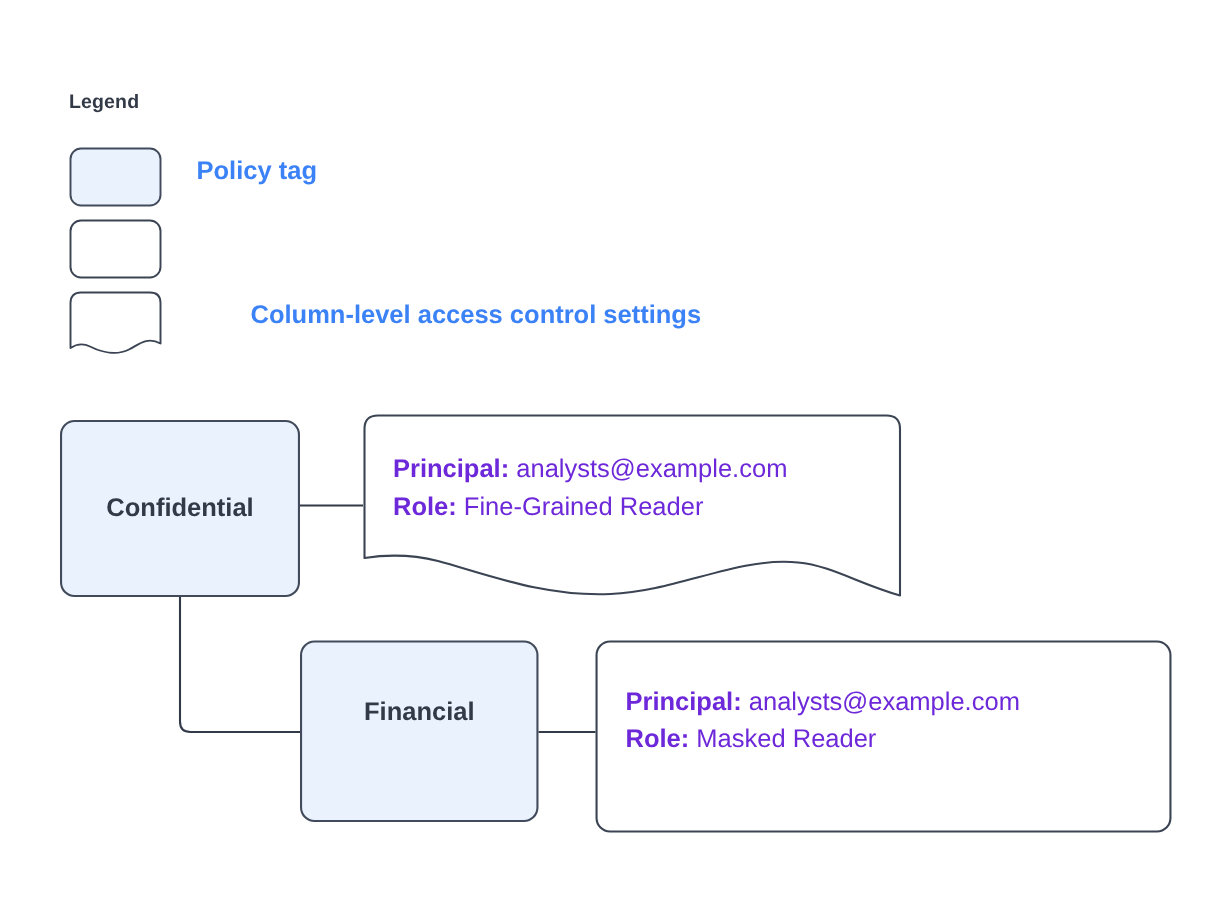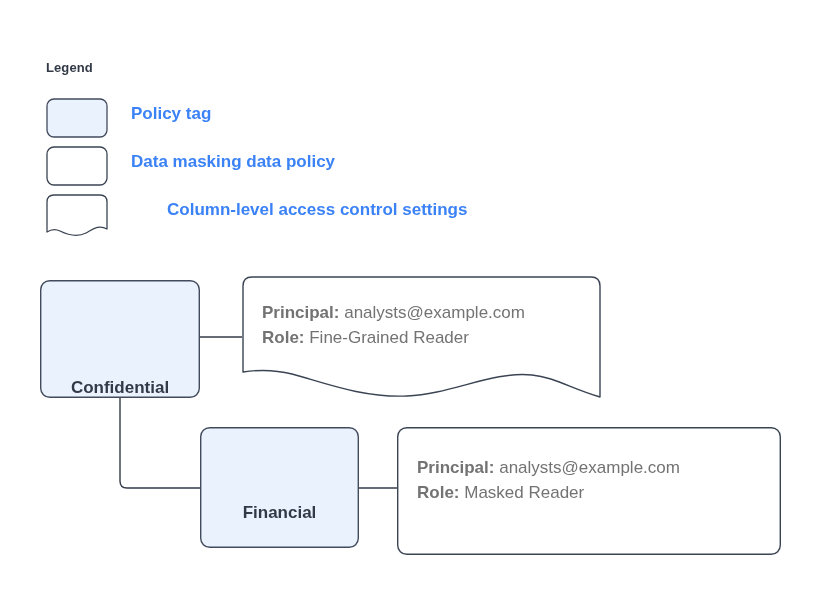--- a/index.html
+++ b/index.html
@@ -59,21 +59,21 @@
   .lg-row2 { top: 194px; }
 
   .lgl-row0 { top: 105px; }
   .lgl-row1 { top: 153px; }
   .lgl-row2 { top: 201px; margin-left: 36px; }
 
   
   .node {
     position: absolute;
     display: flex;
-    align-items: flex-end;
+    align-items: center;
     justify-content: center;
     border-radius: 25px;
   }
   .node .node-label {
     position: relative;
     font-size: 17px;
     font-weight: bold;
     color: #333a47;
     white-space: nowrap;
     z-index: 2;
@@ -105,21 +105,21 @@
   .callout svg {
     position: absolute;
     left: 0;
     top: 0;
     overflow: visible;
   }
   .callout-text {
     position: absolute;
     z-index: 2;
     font-size: 17px;
-    color: #737373;
+    color: #6d28d9;
     line-height: 25px;
     white-space: nowrap;
   }
   .callout-text .k { font-weight: bold; }
   .callout-text .v { font-weight: normal; }
 
   #callout-confidential {
     left: 242px;
     top: 276px;
     width: 359px;
@@ -163,21 +163,20 @@
       <rect x="1" y="1" width="60" height="38" rx="7" ry="7" fill="#e9f2fd" stroke="#424b5c" stroke-width="1.3"></rect>
     </svg>
   </div>
   <div class="legend-label lgl-row0">Policy tag</div>
 
   <div class="legend-swatch lg-row1">
     <svg width="62" height="40" viewBox="0 0 62 40">
       <rect x="1" y="1" width="60" height="38" rx="7" ry="7" fill="#ffffff" stroke="#3b4453" stroke-width="1.3"></rect>
     </svg>
   </div>
-  <div class="legend-label lgl-row1">Data masking data policy</div>
 
   <div class="legend-swatch lg-row2">
     <svg width="62" height="45" viewBox="0 0 62 45">
       <path d="M 8 1 L 54 1 Q 61 1 61 8 L 61 35
                C 52 30 46 36 40 39
                C 32 43 22 41 14 37
                C 8 34 4 36 1 38
                L 1 8 Q 1 1 8 1 Z" fill="#ffffff" stroke="#3b4453" stroke-width="1.3" stroke-linejoin="round"></path>
     </svg>
   </div>

